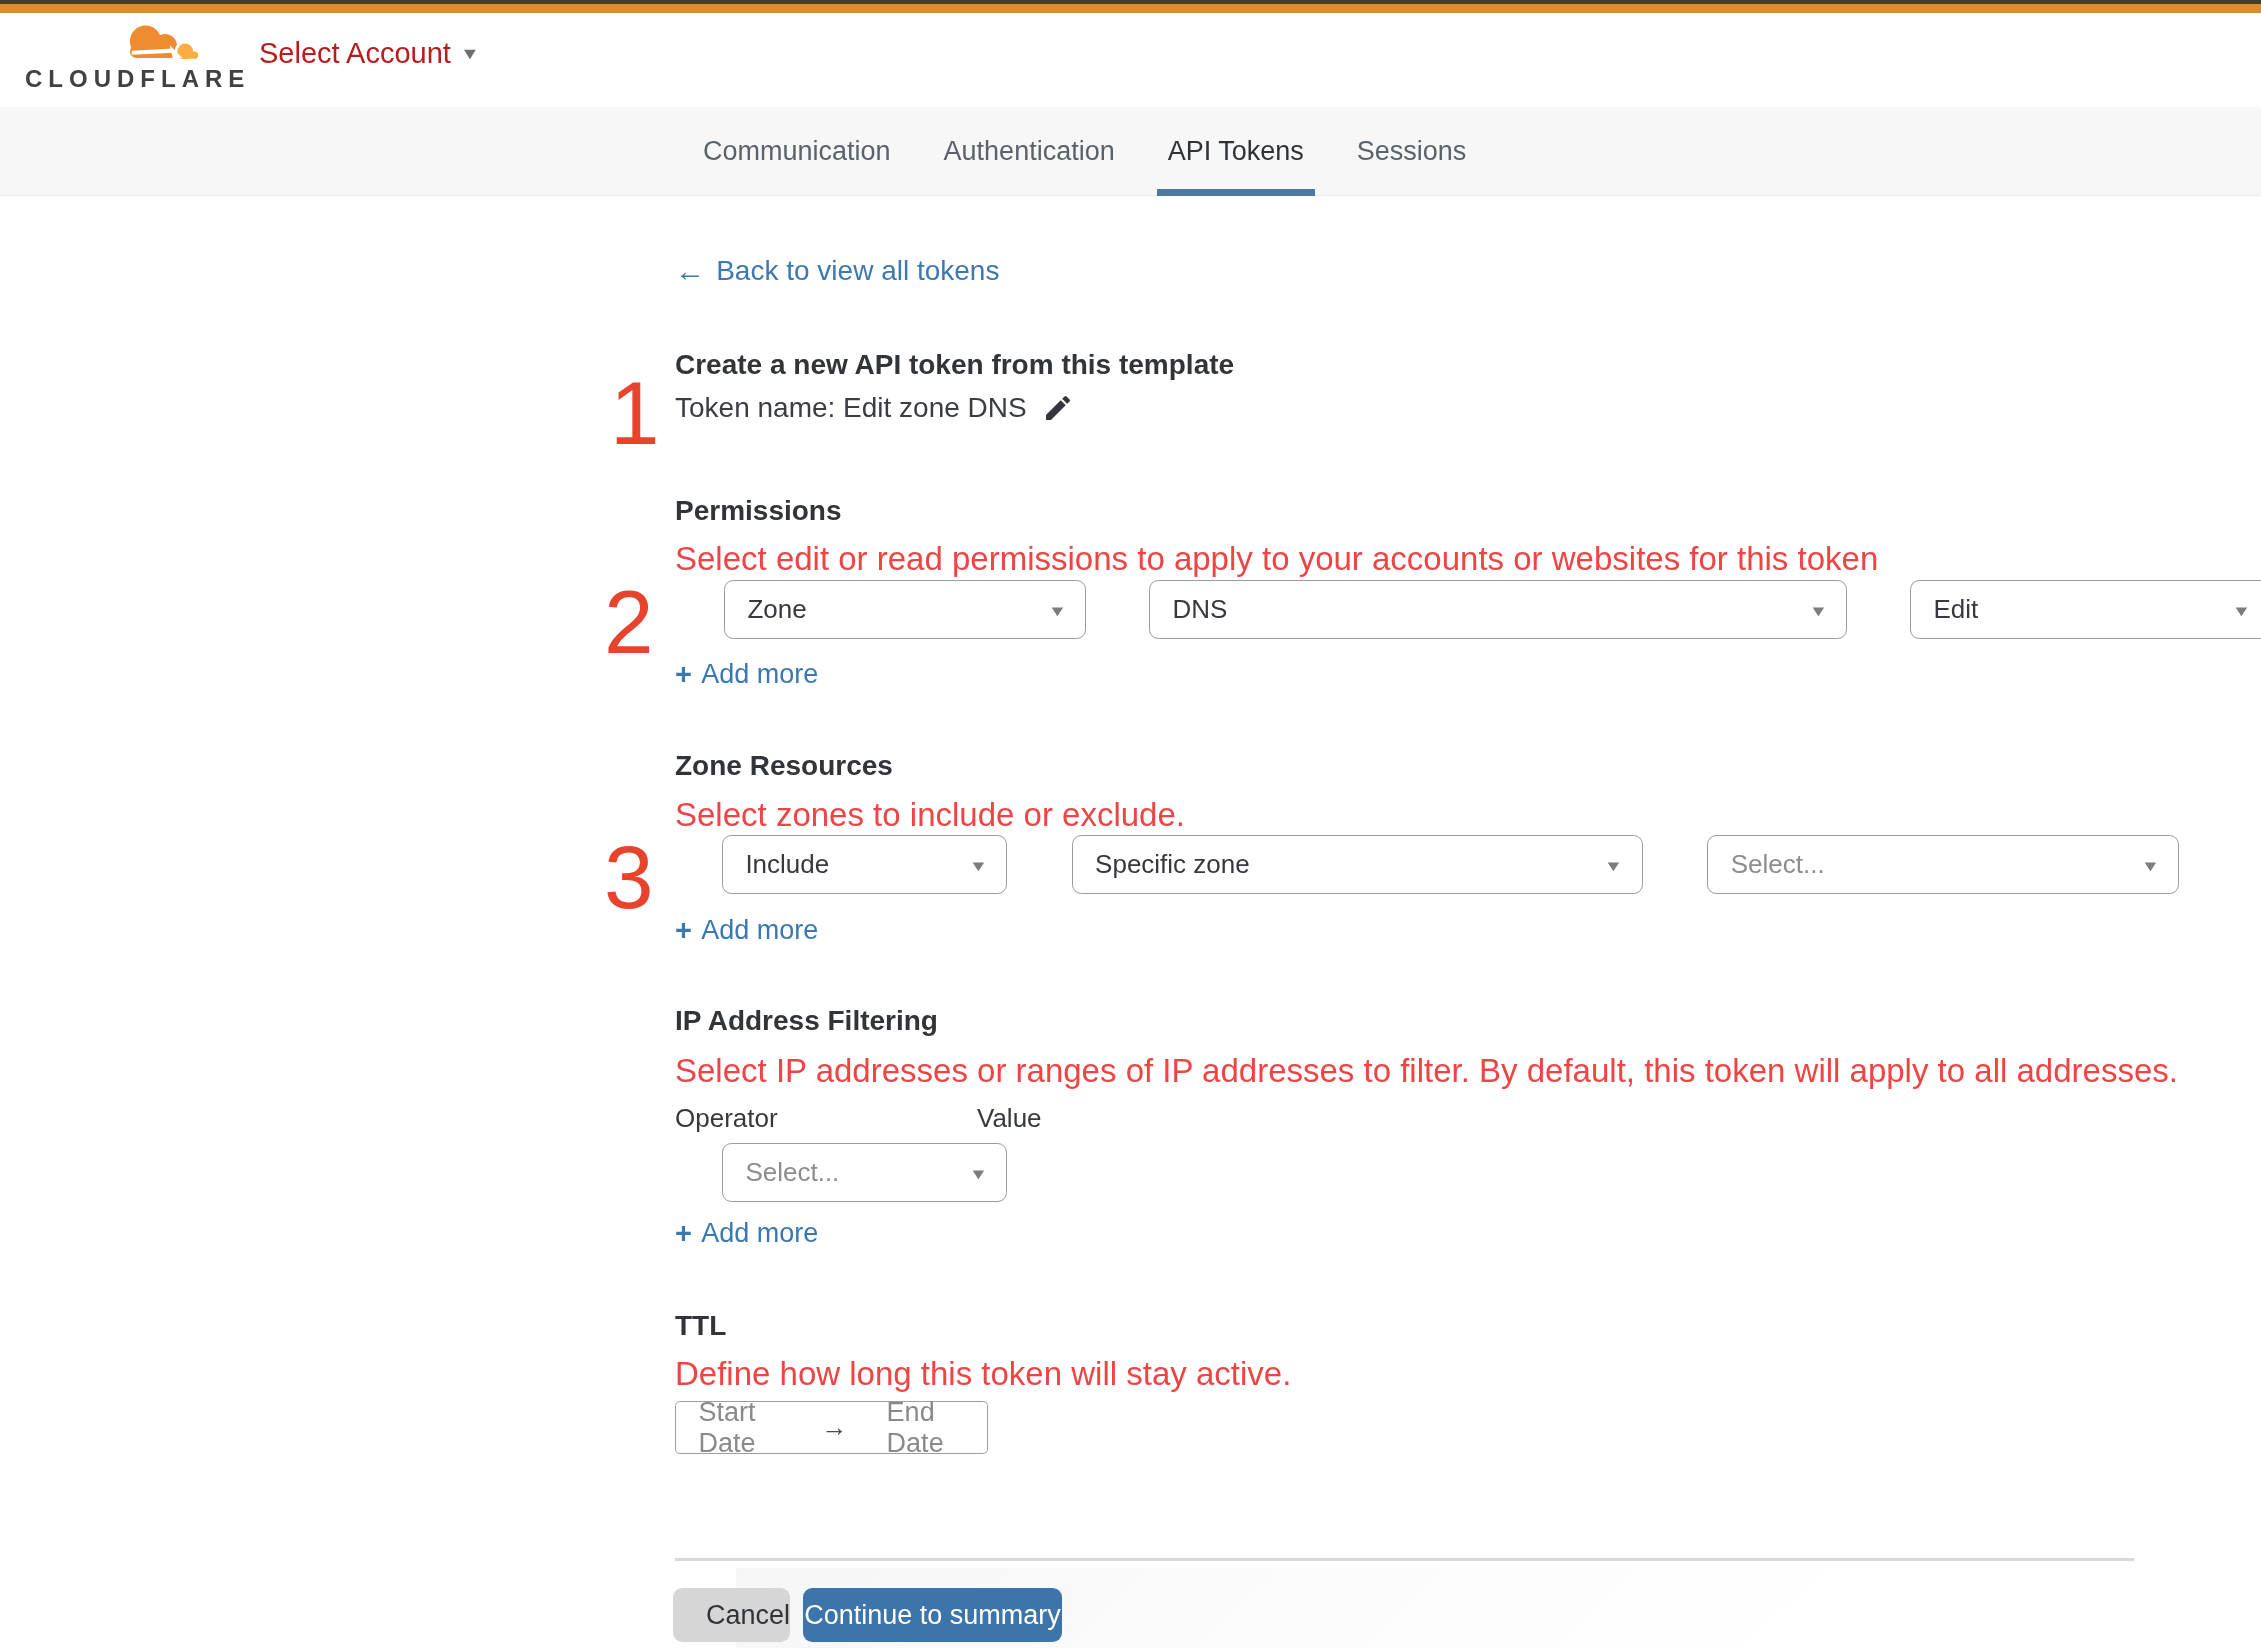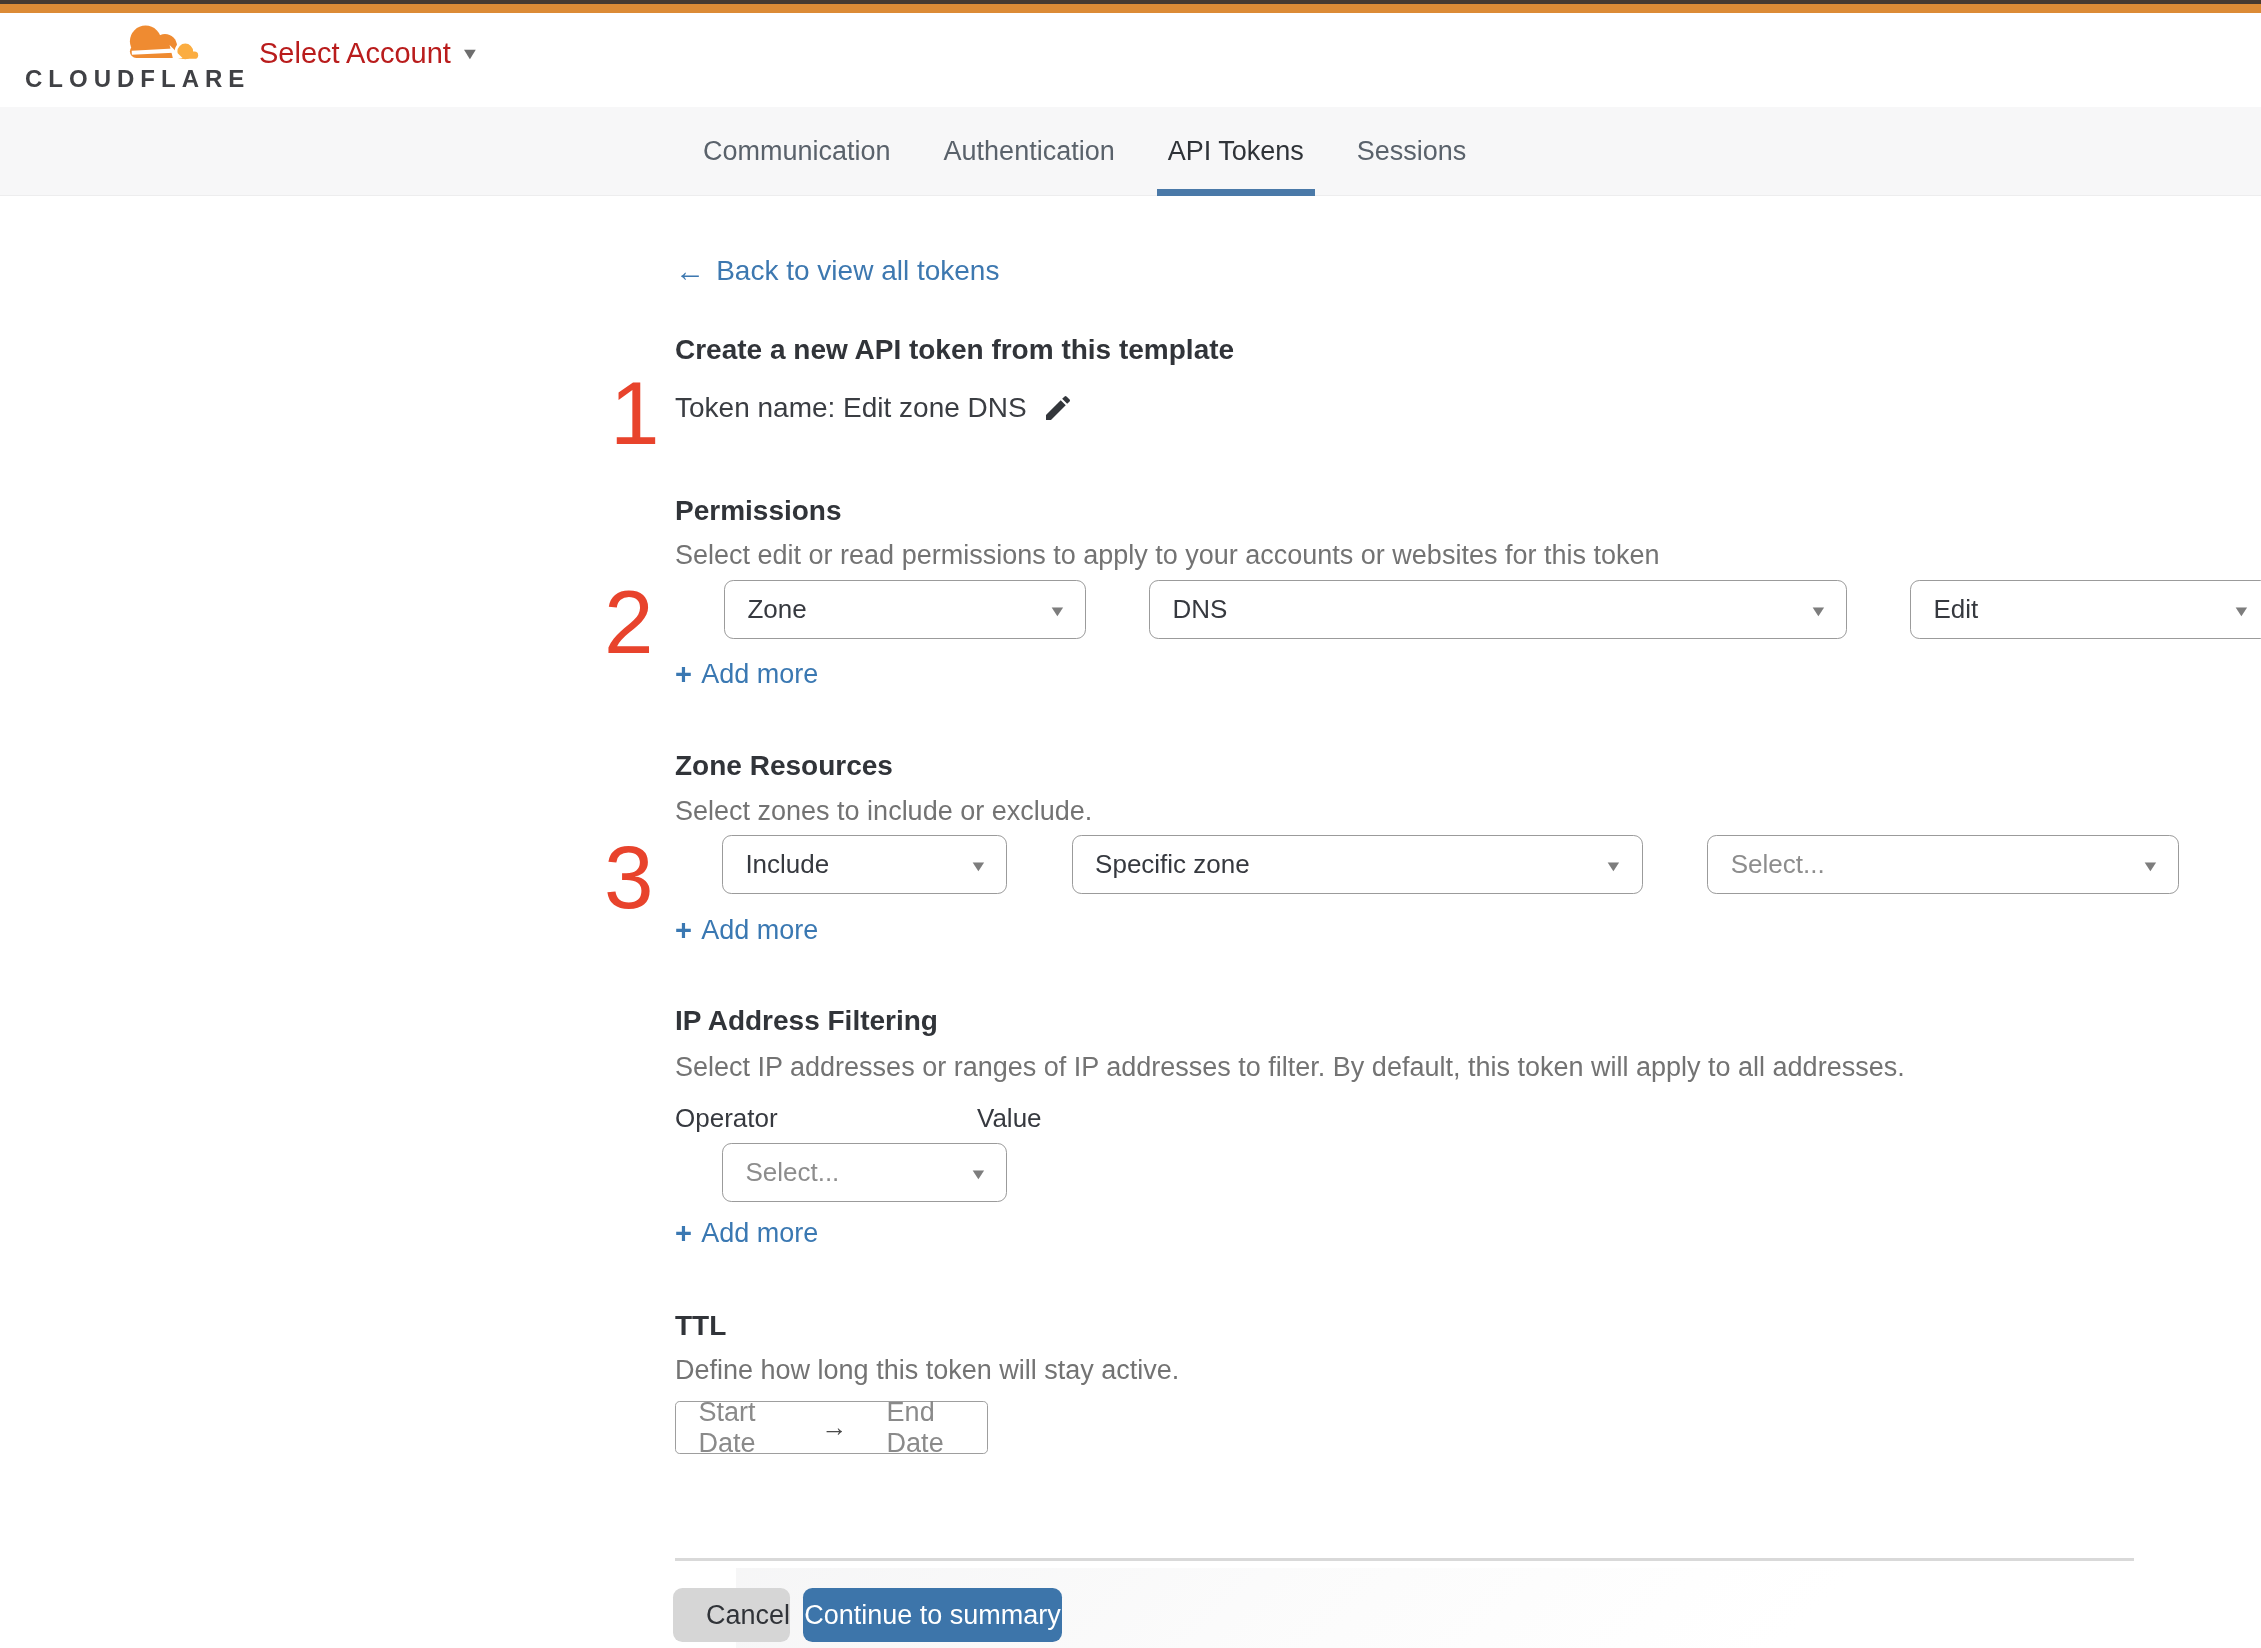--- a/index.html
+++ b/index.html
@@ -21,21 +21,21 @@
   .account .caret { font-size:16px; color:#6e6e6e; transform:scaleX(1.25); }
 
   
   .tabbar { position:absolute; top:107px; left:0; width:100%; height:89px; background:#f7f7f8; border-bottom:0.9px solid #ededee; display:flex; align-items:center; gap:53px; padding-left:703px; }
   .tab { position:relative; height:89px; display:flex; align-items:center; font-size:27px; color:#5a626b; cursor:pointer; }
   .tab.active { color:#2f3338; }
   .tab.active .underline { position:absolute; left:-11.2px; right:-11.2px; bottom:0; height:6.5px; background:#4a79a8; }
 
   
   .h-bold { position:absolute; font-size:28px; font-weight:700; color:#313439; }
-  .body-text { position:absolute; font-size:27px; color:#737373; }
+  .body-text { position:absolute; font-size:33px; color:#ef4444; }
   .step-num { position:absolute; font-size:89px; line-height:1; color:#e8432c; font-weight:400; }
 
   .back-link { position:absolute; top:254px; left:675px; display:flex; align-items:center; gap:11.2px; font-size:28px; color:#3d78b0; cursor:pointer; }
   .back-link .arrow { font-size:30px; }
 
   .token-line { position:absolute; top:392px; left:675px; display:flex; align-items:center; gap:15px; font-size:28px; color:#3a3d42; }
   .pencil { width:32px; height:32px; display:inline-block; cursor:pointer; }
 
   
   .row { position:absolute; display:flex; }
@@ -104,21 +104,21 @@
       <span>Sessions</span>
     </div>
   </div>
 
   <div class="back-link">
     <span class="arrow">←</span>
     <span>Back to view all tokens</span>
   </div>
 
   <div class="step-num" style="left:610px; top:369px;">1</div>
-  <div class="h-bold" style="left:675px; top:334px;text-align:center;">Create a new API token from this template</div>
+  <div class="h-bold" style="left:675px; top:349px;text-align:center;">Create a new API token from this template</div>
   <div class="token-line">
     <span>Token name: Edit zone DNS</span>
     <svg class="pencil" viewBox="0 0 24 24">
       <path fill="#33363b" d="M3 17.25V21h3.75L17.81 9.94l-3.75-3.75L3 17.25zM20.71 7.04c.39-.39.39-1.02 0-1.41l-2.34-2.34a.996.996 0 0 0-1.41 0l-1.83 1.83 3.75 3.75 1.83-1.83z"></path>
     </svg>
   </div>
 
   <div class="step-num" style="left:604px; top:578px;">2</div>
   <div class="h-bold" style="left:675px; top:495px;">Permissions</div>
   <div class="body-text" style="left:675px; top:540px;">Select edit or read permissions to apply to your accounts or websites for this token</div>

